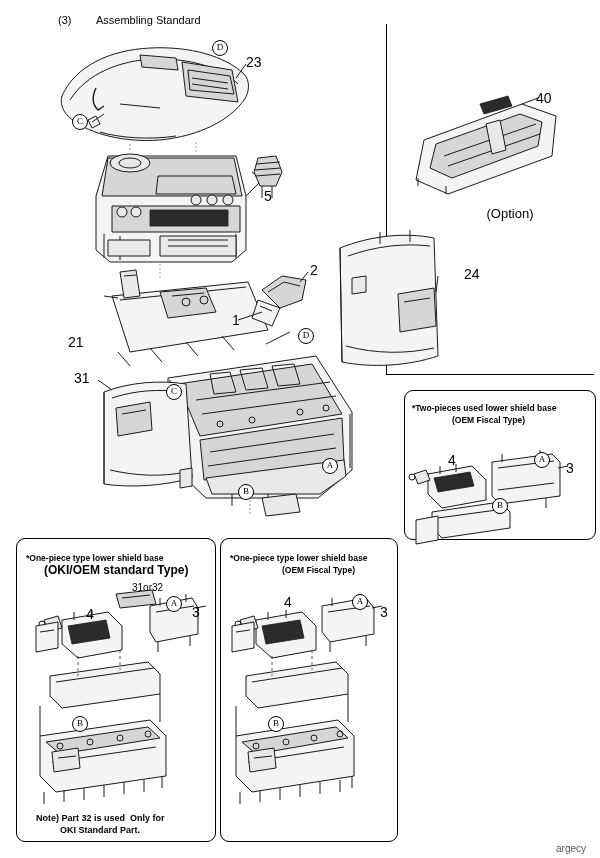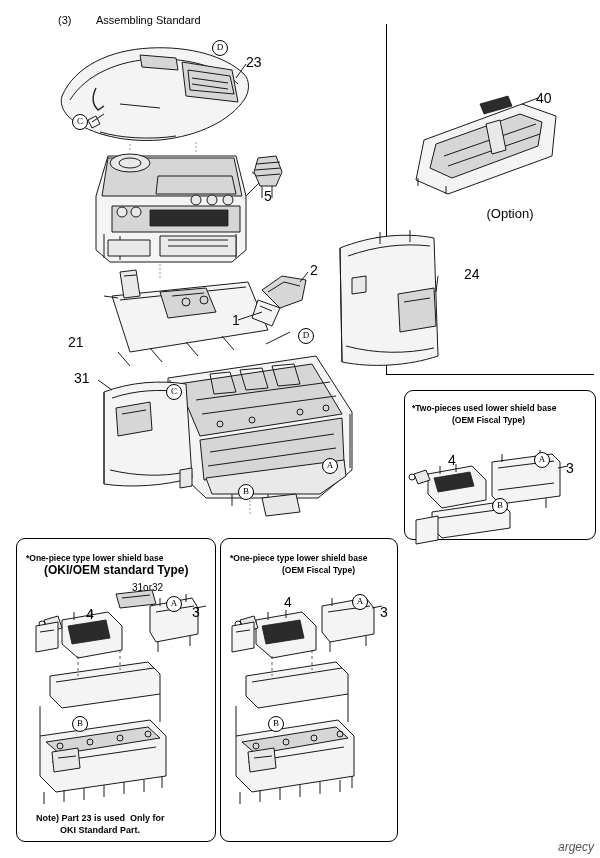--- a/index.html
+++ b/index.html
@@ -26,21 +26,21 @@
   svg{position:absolute;left:0;top:0;overflow:visible;}
   .s{fill:none;stroke:#1a1a1a;stroke-width:1;}
   .s2{fill:none;stroke:#1a1a1a;stroke-width:1.4;}
   .sf{fill:#e9e9e9;stroke:#1a1a1a;stroke-width:1;}
   .sf2{fill:#d6d6d6;stroke:#1a1a1a;stroke-width:1;}
   .sf3{fill:#f4f4f4;stroke:#1a1a1a;stroke-width:1;}
   .sd{fill:none;stroke:#1a1a1a;stroke-width:.7;stroke-dasharray:3 3;}
   .sdd{fill:none;stroke:#555;stroke-width:.6;stroke-dasharray:2 2;}
   .blk{fill:#2b2b2b;stroke:#1a1a1a;stroke-width:.8;}
 
-  .footer{position:absolute;right:6px;bottom:4px;font-size:12px;color:#555;font-style:italic;}
+  .footer{position:absolute;right:14px;bottom:4px;font-size:10px;color:#555;}
 </style>
 </head>
 <body>
 
 <div class="page">
 
   <div class="txt ttl" style="left:58px;top:14px;">(3)</div>
   <div class="txt ttl" style="left:96px;top:14px;">Assembling Standard</div>
 
   <div class="ln vl" style="left:386px;top:24px;height:350px;"></div>
@@ -293,21 +293,21 @@
       <path class="s" d="M144 780 L144 792"></path>
       <path class="s" d="M162 776 L162 788"></path>
       <path class="s" d="M40 706 L40 736"></path>
       <path class="s" d="M160 694 L160 722"></path>
     </g>
   </svg>
   <div class="txt" style="left:86px;top:608px;">4</div>
   <div class="txt" style="left:192px;top:606px;">3</div>
   <div class="circ" style="left:166px;top:596px;">A</div>
   <div class="circ" style="left:72px;top:716px;">B</div>
-  <div class="txt bold" style="left:36px;top:812px;font-size:9px;">Note) Part 23 is used  Only for</div>
+  <div class="txt bold" style="left:36px;top:812px;font-size:9px;">Note) Part 32 is used  Only for</div>
   <div class="txt bold" style="left:60px;top:824px;font-size:9px;">OKI Standard Part.</div>
 
   <div class="rbox" style="left:220px;top:538px;width:176px;height:302px;"></div>
   <div class="txt bold" style="left:230px;top:552px;font-size:8.5px;">*One-piece type lower shield base</div>
   <div class="txt bold" style="left:282px;top:564px;font-size:8.5px;">(OEM Fiscal Type)</div>
 
   <svg width="600" height="858">
     <g>
       <path class="sf3" d="M322 606 L366 598 L374 608 L374 634 L330 642 L322 632 Z"></path>
       <path class="s" d="M328 612 L370 606"></path>

